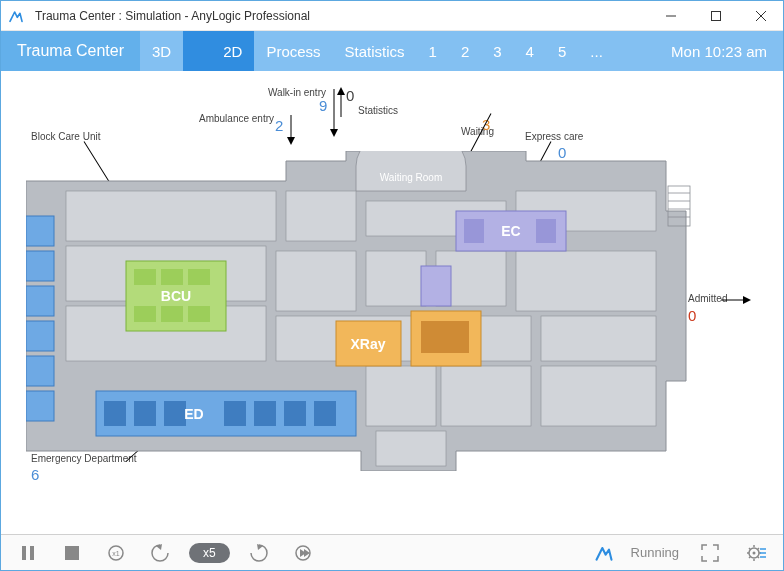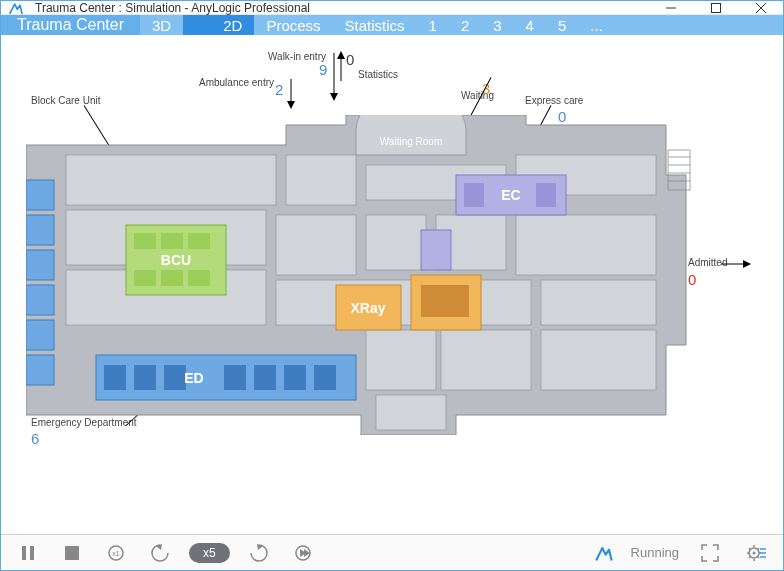--- a/index.html
+++ b/index.html
@@ -1,26 +1,26 @@
 <!DOCTYPE html>
 <html><head>
 <meta charset="utf-8">
 <style>
   * { box-sizing: border-box; margin: 0; padding: 0; font-family: "Segoe UI", Arial, sans-serif; }
   body { width: 784px; height: 571px; background: #fff; border: 1px solid #5ca8e0; overflow: hidden; position: relative; }
 
   
-  .titlebar { height: 14px; display: flex; align-items: center; background: #fff; border-bottom: 1px solid #e8e8e8; }
+  .titlebar { height: 30px; display: flex; align-items: center; background: #fff; border-bottom: 1px solid #e8e8e8; }
   .titlebar .app-icon { width: 30px; display: flex; align-items: center; justify-content: center; }
   .titlebar .title { flex: 1; font-size: 12px; color: #333; padding-left: 4px; }
   .titlebar .win-btns { display: flex; }
   .titlebar .win-btn { width: 45px; height: 30px; display: flex; align-items: center; justify-content: center; color: #333; cursor: pointer; }
 
   
-  .tabbar { height: 20px; background: #83c0f2; display: flex; align-items: stretch; color: #fff; font-size: 15px; }
+  .tabbar { height: 40px; background: #83c0f2; display: flex; align-items: stretch; color: #fff; font-size: 15px; }
   .tab { padding: 0 12px; display: flex; align-items: center; cursor: pointer; white-space: nowrap; }
   .tab.main { background: #63b0eb; font-size: 16px; padding: 0 16px; }
   .tab.active { background: #308de0; padding-left: 40px; }
   .clock { margin-left: auto; padding: 0 16px; display: flex; align-items: center; font-size: 15px; }
 
   
   .canvas { position: relative; width: 100%; height: calc(100% - 30px - 30px - 44px); background: #fff; overflow: hidden; }
 
   .label { position: absolute; font-size: 10px; color: #444; white-space: nowrap; }
   .count { position: absolute; font-size: 15px; font-weight: 500; }
@@ -75,20 +75,21 @@
   <div class="tab">3D</div>
   <div class="tab active">2D</div>
   <div class="tab">Process</div>
   <div class="tab">Statistics</div>
   <div class="tab">1</div>
   <div class="tab">2</div>
   <div class="tab">3</div>
   <div class="tab">4</div>
   <div class="tab">5</div>
   <div class="tab">...</div>
+  <div class="clock">Mon 10:23 am</div>
 </div>
 
 <div class="canvas">
 
   <span class="label" style="left:30px; top:60px;">Block Care Unit</span>
   <span class="label" style="left:198px; top:42px;">Ambulance entry</span>
   <span class="count" style="left:274px; top:46px; color:#4a8dd6;">2</span>
 
   <span class="label" style="left:267px; top:16px;">Walk-in entry</span>
   <span class="count" style="left:318px; top:26px; color:#4a8dd6;">9</span>

